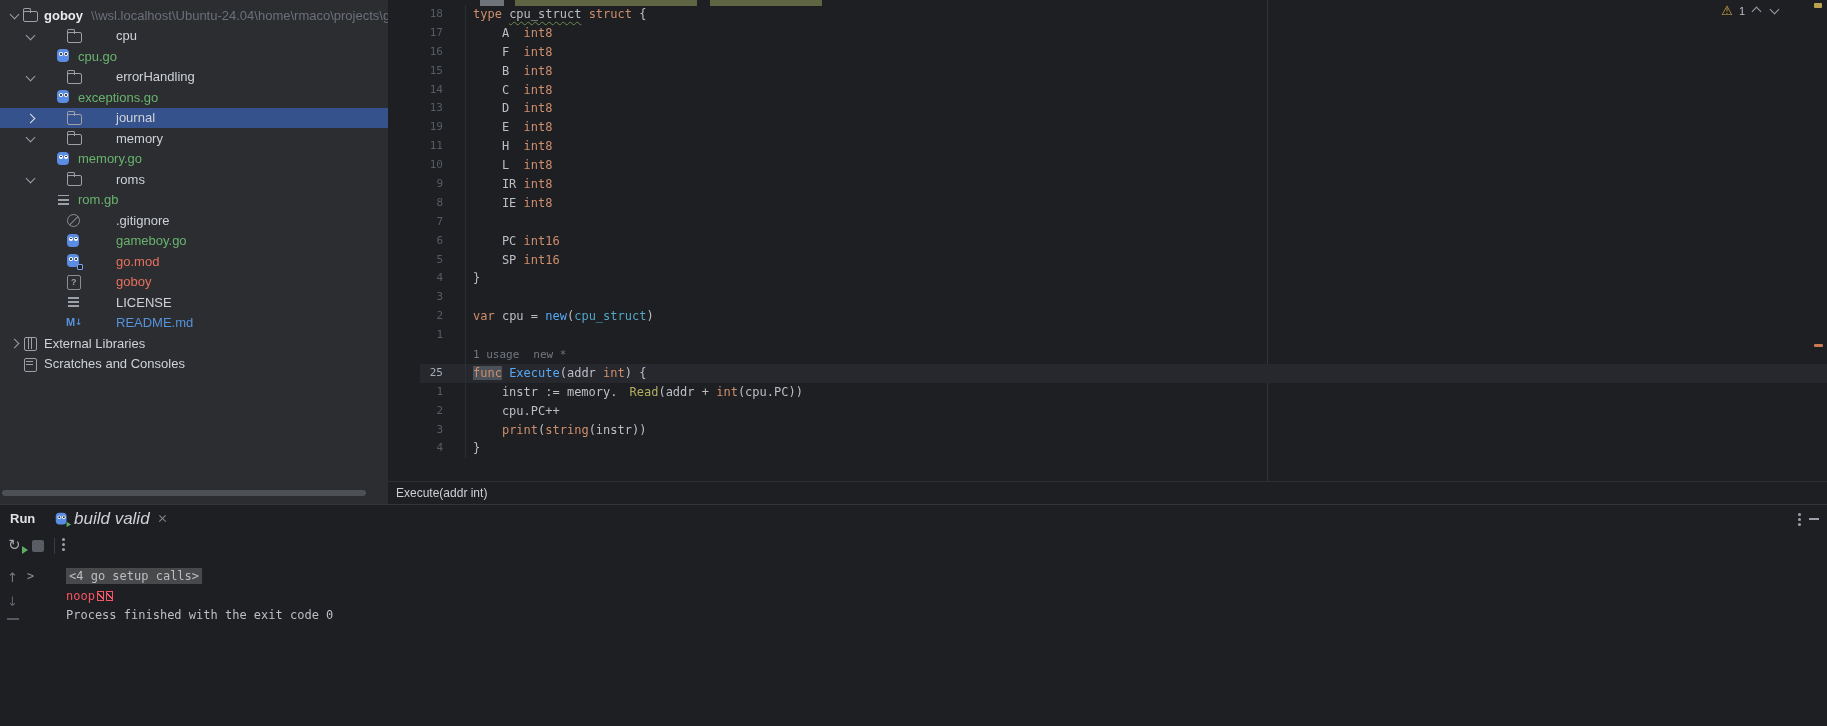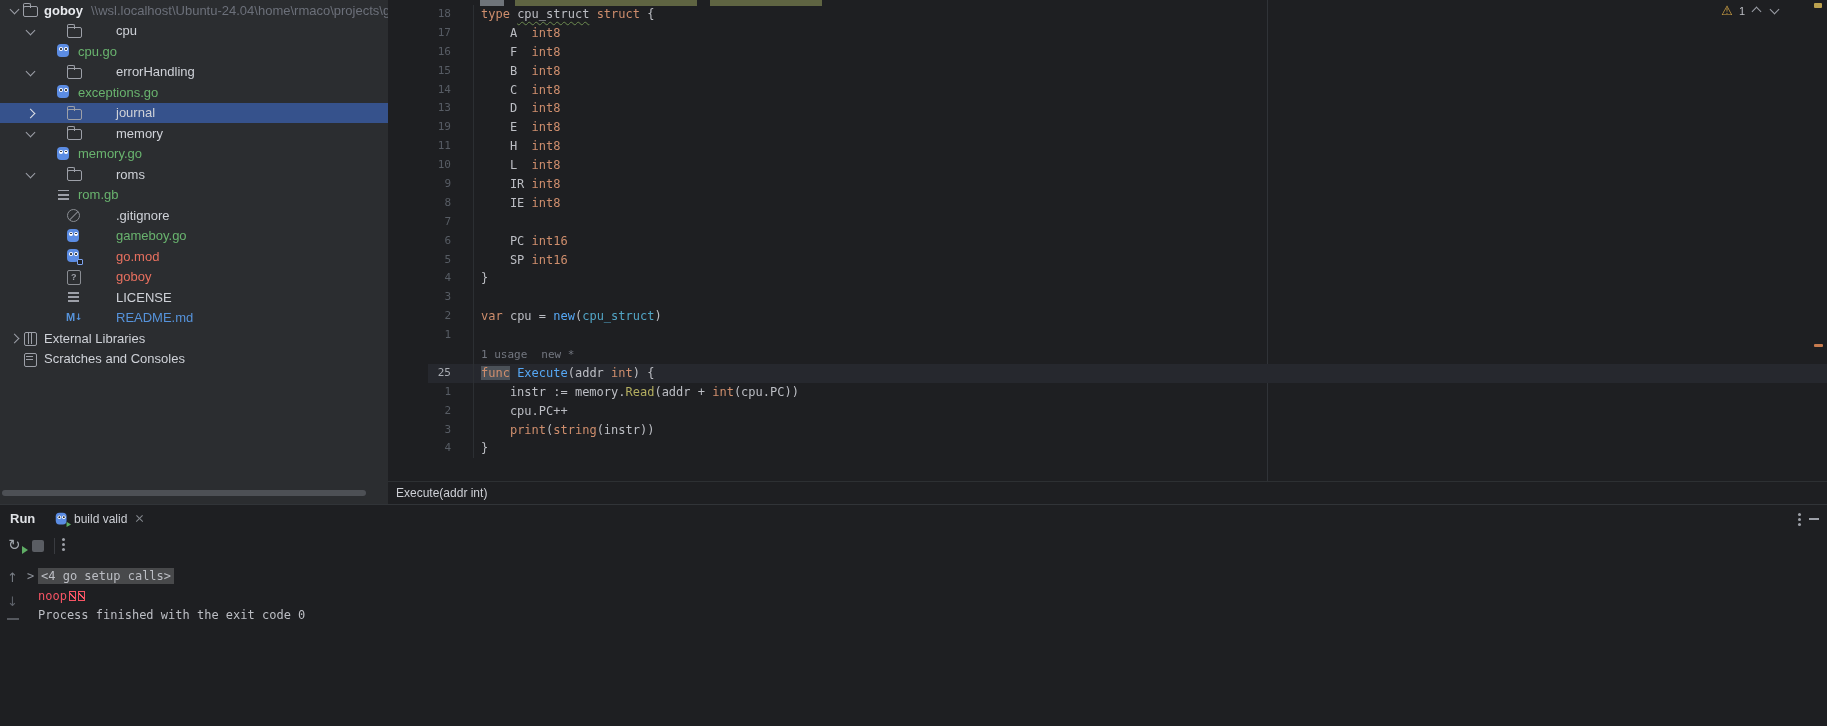--- a/index.html
+++ b/index.html
@@ -2,21 +2,21 @@
 <html><head>
 <meta charset="utf-8">
 <style>
   html,body{margin:0;padding:0;background:#111;}
   *{box-sizing:border-box;}
   #app{position:relative;width:1827px;height:726px;background:#1E1F22;overflow:hidden;
        font-family:"Liberation Sans",sans-serif;color:#BCBEC4;}
 
   
   #tree{position:absolute;left:0;top:0;width:388px;height:504px;background:#2B2D30;overflow:hidden;}
-  #tree-items{}
+  #tree-items{padding-top:5px;}
   .tree-row{display:flex;align-items:center;height:20.5px;font-size:13px;color:#CFD2D8;white-space:nowrap;cursor:pointer;}
   .tree-row.lvl0{padding-left:6px;}
   .tree-row.lvl1{padding-left:22px;gap:28px;}
   .tree-row.lvl2{padding-left:40px;}
   .tree-row.selected{background:#36528C;}
   .tree-label.bold{font-weight:bold;color:#E8EAEE;}
   .tree-suffix{color:#6C707A;margin-left:8px;}
   .c-green{color:#69B36E;} .c-red{color:#E8705F;} .c-blue{color:#5693DB;}
   .chev{width:16px;height:16px;flex:0 0 16px;position:relative;}
   .chev.open::before{content:"";position:absolute;left:5px;top:4px;width:6px;height:6px;
@@ -45,27 +45,27 @@
   .ic-lib::before{content:"";position:absolute;left:2px;top:2px;width:11px;height:12px;border:1.3px solid #9DA0A8;border-radius:2px;}
   .ic-lib::after{content:"";position:absolute;left:6px;top:2px;width:1.3px;height:12px;background:#9DA0A8;box-shadow:3px 0 #9DA0A8;}
   .ic-scratch::before{content:"";position:absolute;left:2px;top:2px;width:11px;height:12px;border:1.3px solid #9DA0A8;border-radius:2px;}
   .ic-scratch::after{content:"";position:absolute;left:4px;top:5px;width:7px;height:1.2px;background:#9DA0A8;box-shadow:0 3px #9DA0A8;}
   #tree-hscroll{position:absolute;left:2px;top:490px;width:364px;height:6px;border-radius:3px;background:#4D5055;}
 
   
   #editor{position:absolute;left:388px;top:0;width:1439px;height:481px;background:#1E1F22;overflow:hidden;}
   #guide-line{position:absolute;left:879px;top:0;width:1px;height:481px;background:#303338;}
   .clip-frag{position:absolute;top:0;height:6px;opacity:.7;}
-  #editor-lines{position:absolute;left:8px;top:5px;right:0;font-family:"DejaVu Sans Mono",monospace;font-size:12px;padding-left:32px;}
+  #editor-lines{position:absolute;left:0;top:5px;right:0;font-family:"DejaVu Sans Mono",monospace;font-size:12px;padding-left:32px;}
   .ed-line{display:flex;height:18.9px;line-height:18.9px;white-space:pre;}
   .ed-line.cur{background:#26282E;}
   .ed-gutter{width:46px;flex:0 0 46px;text-align:right;padding-right:22px;color:#575C64;font-size:11px;border-right:1px solid #2C2F33;}
   .cur .ed-gutter{color:#A9ACB3;}
   .ed-code{padding-left:7px;}
-  .t-pl{color:#BCBEC4;} .t-kw{color:#CF8E6D;} .t-fn{color:#56A8F5;} .t-type2{color:#52A5C6;} .t-call{color:#B3AE60;}
+  .t-pl{color:#BCBEC4;} .t-kw{color:#CF8E6D;} .t-fn{color:#56A8F5;} .t-type2{color:#52A5C6;} .t-call{color:#B3AE60;margin-left:12px;}
   .t-wavy{color:#BCBEC4;text-decoration:underline wavy #6C8A50 1px;text-underline-offset:3px;}
   .t-kwbox{color:#CF8E6D;background:#4B5158;border-radius:0;}
   .inlay{color:#737780;font-size:11px;font-family:"DejaVu Sans Mono",monospace;}
   .inlay-gap{margin-left:14px;}
   #inspections{position:absolute;right:46px;top:3px;display:flex;align-items:center;gap:6px;}
   #warn-triangle{color:#D8A846;font-size:13px;font-family:"DejaVu Sans",sans-serif;}
   #warn-count{font-size:11px;color:#BCBEC4;}
   .insp-chev{width:12px;height:12px;position:relative;}
   .insp-chev::before{content:"";position:absolute;left:2px;top:3px;width:6px;height:6px;
      border-top:1.4px solid #9DA0A8;border-right:1.4px solid #9DA0A8;}
@@ -80,39 +80,39 @@
      background:#1E1F22;font-size:12px;color:#CED0D6;line-height:22px;padding-left:8px;}
 
   
   #bottom{position:absolute;left:0;top:504px;width:1827px;height:218px;background:#1E1F22;border-top:1px solid #313438;}
   #run-header{position:relative;height:27px;}
   #run-title{position:absolute;left:10px;top:6px;font-size:13px;font-weight:600;color:#DFE1E5;}
   #run-tab{position:absolute;left:54px;top:3px;display:flex;align-items:center;height:22px;cursor:pointer;}
   #run-tab .ic{transform:scale(.9);margin-right:3px;}
   .play-badge{position:absolute;right:-1px;bottom:-1px;width:0;height:0;z-index:4;
      border-left:5px solid #5FAD65;border-top:3.5px solid transparent;border-bottom:3.5px solid transparent;}
-  #run-tab-label{font-size:12px;color:#CED0D6;}
+  #run-tab-label{font-size:17px;color:#CED0D6;font-style:italic;}
   .x-icon{position:relative;width:12px;height:12px;margin-left:7px;}
   .x-icon::before,.x-icon::after{content:"";position:absolute;left:1px;top:5.4px;width:9px;height:1.3px;background:#85898F;}
   .x-icon::before{transform:rotate(45deg);} .x-icon::after{transform:rotate(-45deg);}
   #run-header-kebab{position:absolute;right:26px;top:8px;}
   .kebab{width:3px;height:3px;background:#9DA0A8;border-radius:50%;box-shadow:0 -5px #9DA0A8,0 5px #9DA0A8;margin-top:5px;}
   #run-header-min{position:absolute;right:8px;top:13px;width:10px;height:1.6px;background:#9DA0A8;}
   #run-toolbar{position:relative;height:33px;}
   #rerun-btn{position:absolute;left:8px;top:5px;width:18px;height:18px;}
   #rerun-btn::before{content:"↻";position:absolute;left:0;top:-1px;font:15px "DejaVu Sans",sans-serif;color:#9FA4AB;}
   #rerun-btn::after{content:"";position:absolute;right:-2px;bottom:1px;width:0;height:0;
      border-left:6px solid #5FAD65;border-top:4px solid transparent;border-bottom:4px solid transparent;}
   #stop-btn{position:absolute;left:32px;top:8px;width:12px;height:12px;background:#5A5D63;border-radius:2px;}
   #toolbar-sep{position:absolute;left:54px;top:6px;width:1px;height:16px;background:#393B40;}
   #toolbar-kebab{position:absolute;left:62px;top:6px;}
 
   
   #console{position:absolute;left:0;top:60px;right:0;bottom:0;font-family:"DejaVu Sans Mono",monospace;font-size:12px;}
-  #console-lines{padding:2px 0 0 38px;}
+  #console-lines{padding:2px 0 0 38px;margin-left:28px;}
   .con-line{height:19.5px;line-height:19.5px;white-space:pre;}
   .con-fold-text{background:#48494B;padding:1px 3px;color:#BCBEC4;}
   .con-error{color:#F75464;text-align:center;}
   .con-plain{color:#BCBEC4;}
   #fold-arrow{position:absolute;left:27px;top:4px;color:#8F939B;font-size:12px;}
   .null-box{display:inline-block;width:7px;height:10px;border:1px solid #F75464;margin-left:2px;vertical-align:-1px;
      background:linear-gradient(45deg,transparent 44%,#F75464 44%,#F75464 56%,transparent 56%);}
   #con-up{position:absolute;left:7px;top:5px;color:#787D85;font:13px "DejaVu Sans",sans-serif;}
   #con-down{position:absolute;left:7px;top:29px;color:#5E626A;font:13px "DejaVu Sans",sans-serif;}
   #con-dash{position:absolute;left:7px;top:53px;width:12px;height:2px;background:#55585E;}

